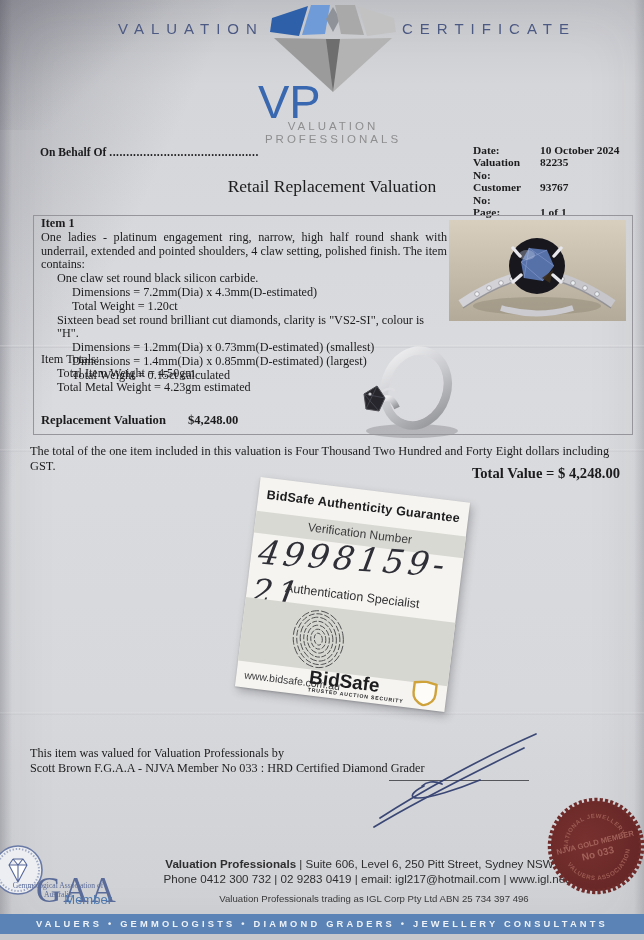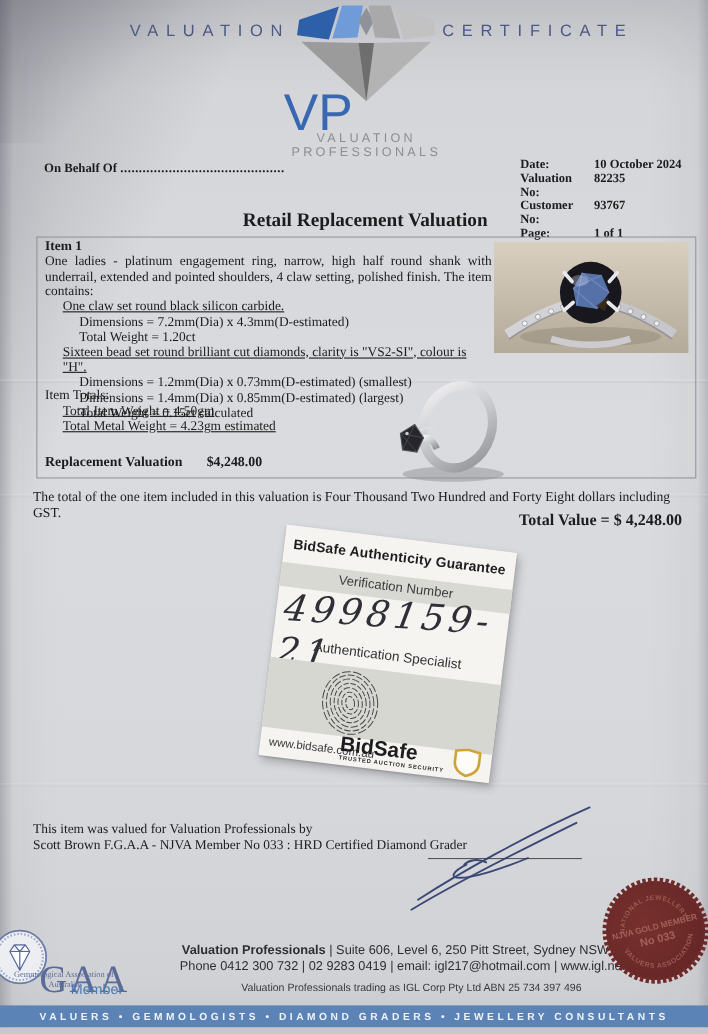--- a/index.html
+++ b/index.html
@@ -25,28 +25,28 @@
   .vp-sub{left:240px;top:120px;width:186px;text-align:center;
     font-family:"Liberation Sans",sans-serif;font-size:11.5px;line-height:13px;
     letter-spacing:3px;color:#8e8e90;}
   .onbehalf{left:40px;top:146px;font-size:11.6px;font-weight:bold;white-space:nowrap;}
   .dots{display:inline-block;width:150px;overflow:hidden;vertical-align:bottom;
     letter-spacing:.5px;font-weight:bold;}
   .meta{left:473px;top:144px;font-size:11.4px;line-height:12.4px;}
   .meta-row{display:flex;}
   .meta-label{width:67px;font-weight:bold;}
   .meta-value{font-weight:bold;}
-  .doc-title{left:20px;top:189px;width:624px;text-align:center;
-    font-size:17.5px;font-weight:bold;}
+  .doc-title{left:20px;top:176px;width:624px;text-align:center;
+    font-size:17.5px;font-weight:normal;}
   
   .item-box{left:33px;top:215px;width:598px;height:218px;border:1px solid #95959b;}
   .item-text{left:41px;top:217px;width:406px;font-size:12.2px;line-height:13.8px;}
   .item-heading{font-weight:bold;}
   .intro{text-align:justify;}
-  .ind1{padding-left:16px;text-decoration:underline;}
+  .ind1{padding-left:16px;}
   .ind2{padding-left:31px;}
   .totals{left:41px;top:352px;font-size:12.2px;line-height:14px;}
   .replacement{left:41px;top:413px;font-size:12.6px;font-weight:bold;}
   .replacement .val{margin-left:22px;}
   .photo{left:449px;top:220px;width:177px;height:101px;}
   .ring-object{left:346px;top:336px;width:130px;height:108px;z-index:2;}
   
   .total-sentence{left:30px;top:444px;width:604px;font-size:12.4px;}
   .total-value{left:420px;top:465px;width:200px;text-align:right;
     font-size:14.6px;font-weight:bold;}

